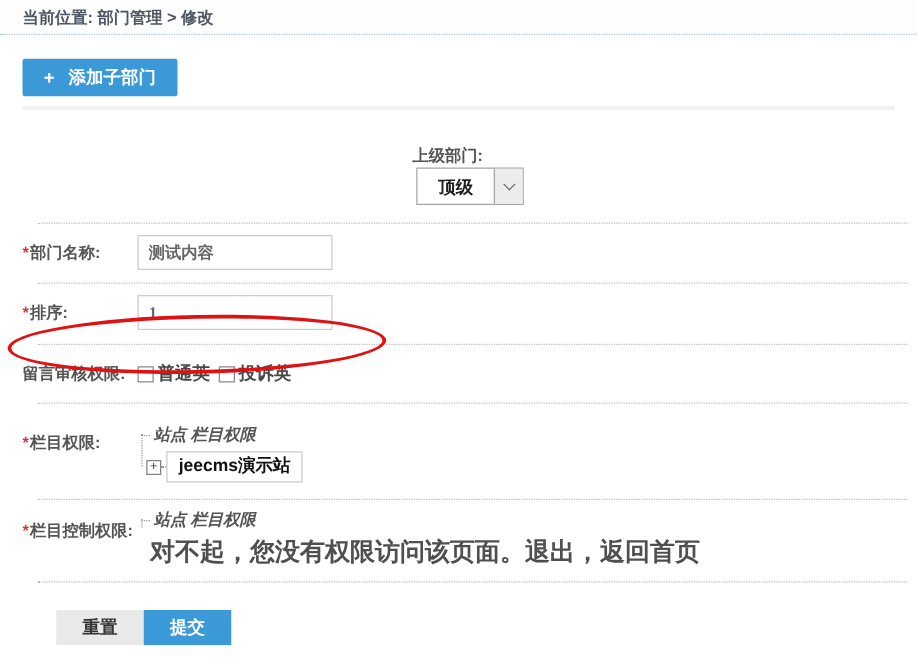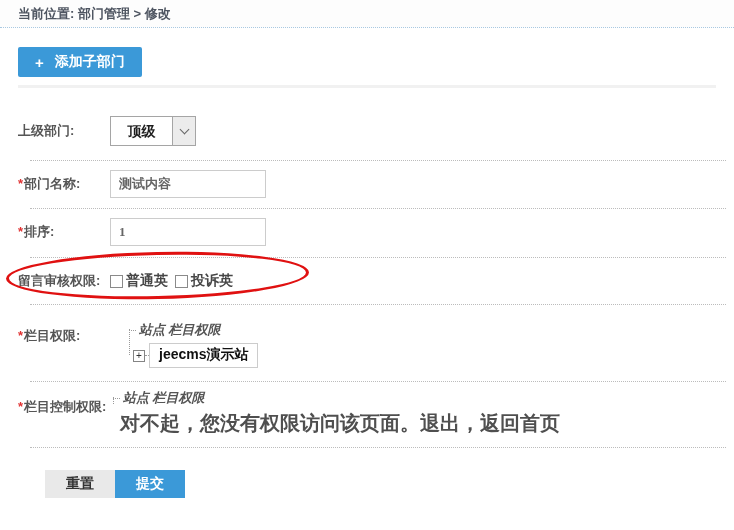--- a/index.html
+++ b/index.html
@@ -29,25 +29,25 @@
   .divider-bar { margin:8px 18px 0 18px; height:3px; background:#f1f1f1; }
 
   
   .row { display:flex; align-items:center; padding-left:18px; }
   .row.top { align-items:flex-start; }
   .sep { border-top:1px dotted #bcbcbc; margin:0 8px 0 30px; height:0; }
 
   .label { width:92px; flex-shrink:0; font-size:13px; font-weight:700; color:#555; white-space:nowrap; }
   .req { color:#e03131; margin-right:1px; }
 
-  .row1 { padding-top:28px; padding-bottom:14px; }
+  .row1 { padding-top:28px; padding-bottom:14px;flex-direction:column; }
   .row2 { padding-top:9px;  padding-bottom:10px; }
   .row3 { padding-top:9px;  padding-bottom:11px; }
   .row4 { padding-top:14px; padding-bottom:14px; }
-  .row5 { padding-top:16px; padding-bottom:13px;gap:16px; }
+  .row5 { padding-top:16px; padding-bottom:13px; }
   .row6 { padding-top:7px;  padding-bottom:10px; }
   .row5 .label { padding-top:6px; }
   .row6 .label { padding-top:9px; }
 
   
   .select {
     display:inline-flex; width:86px; height:30px;
     border:1px solid #a5a5a5; background:#fff; cursor:pointer;
   }
   .select .val { flex:1; text-align:center; line-height:28px; font-size:14px; font-weight:700; color:#1d1d1d; }

